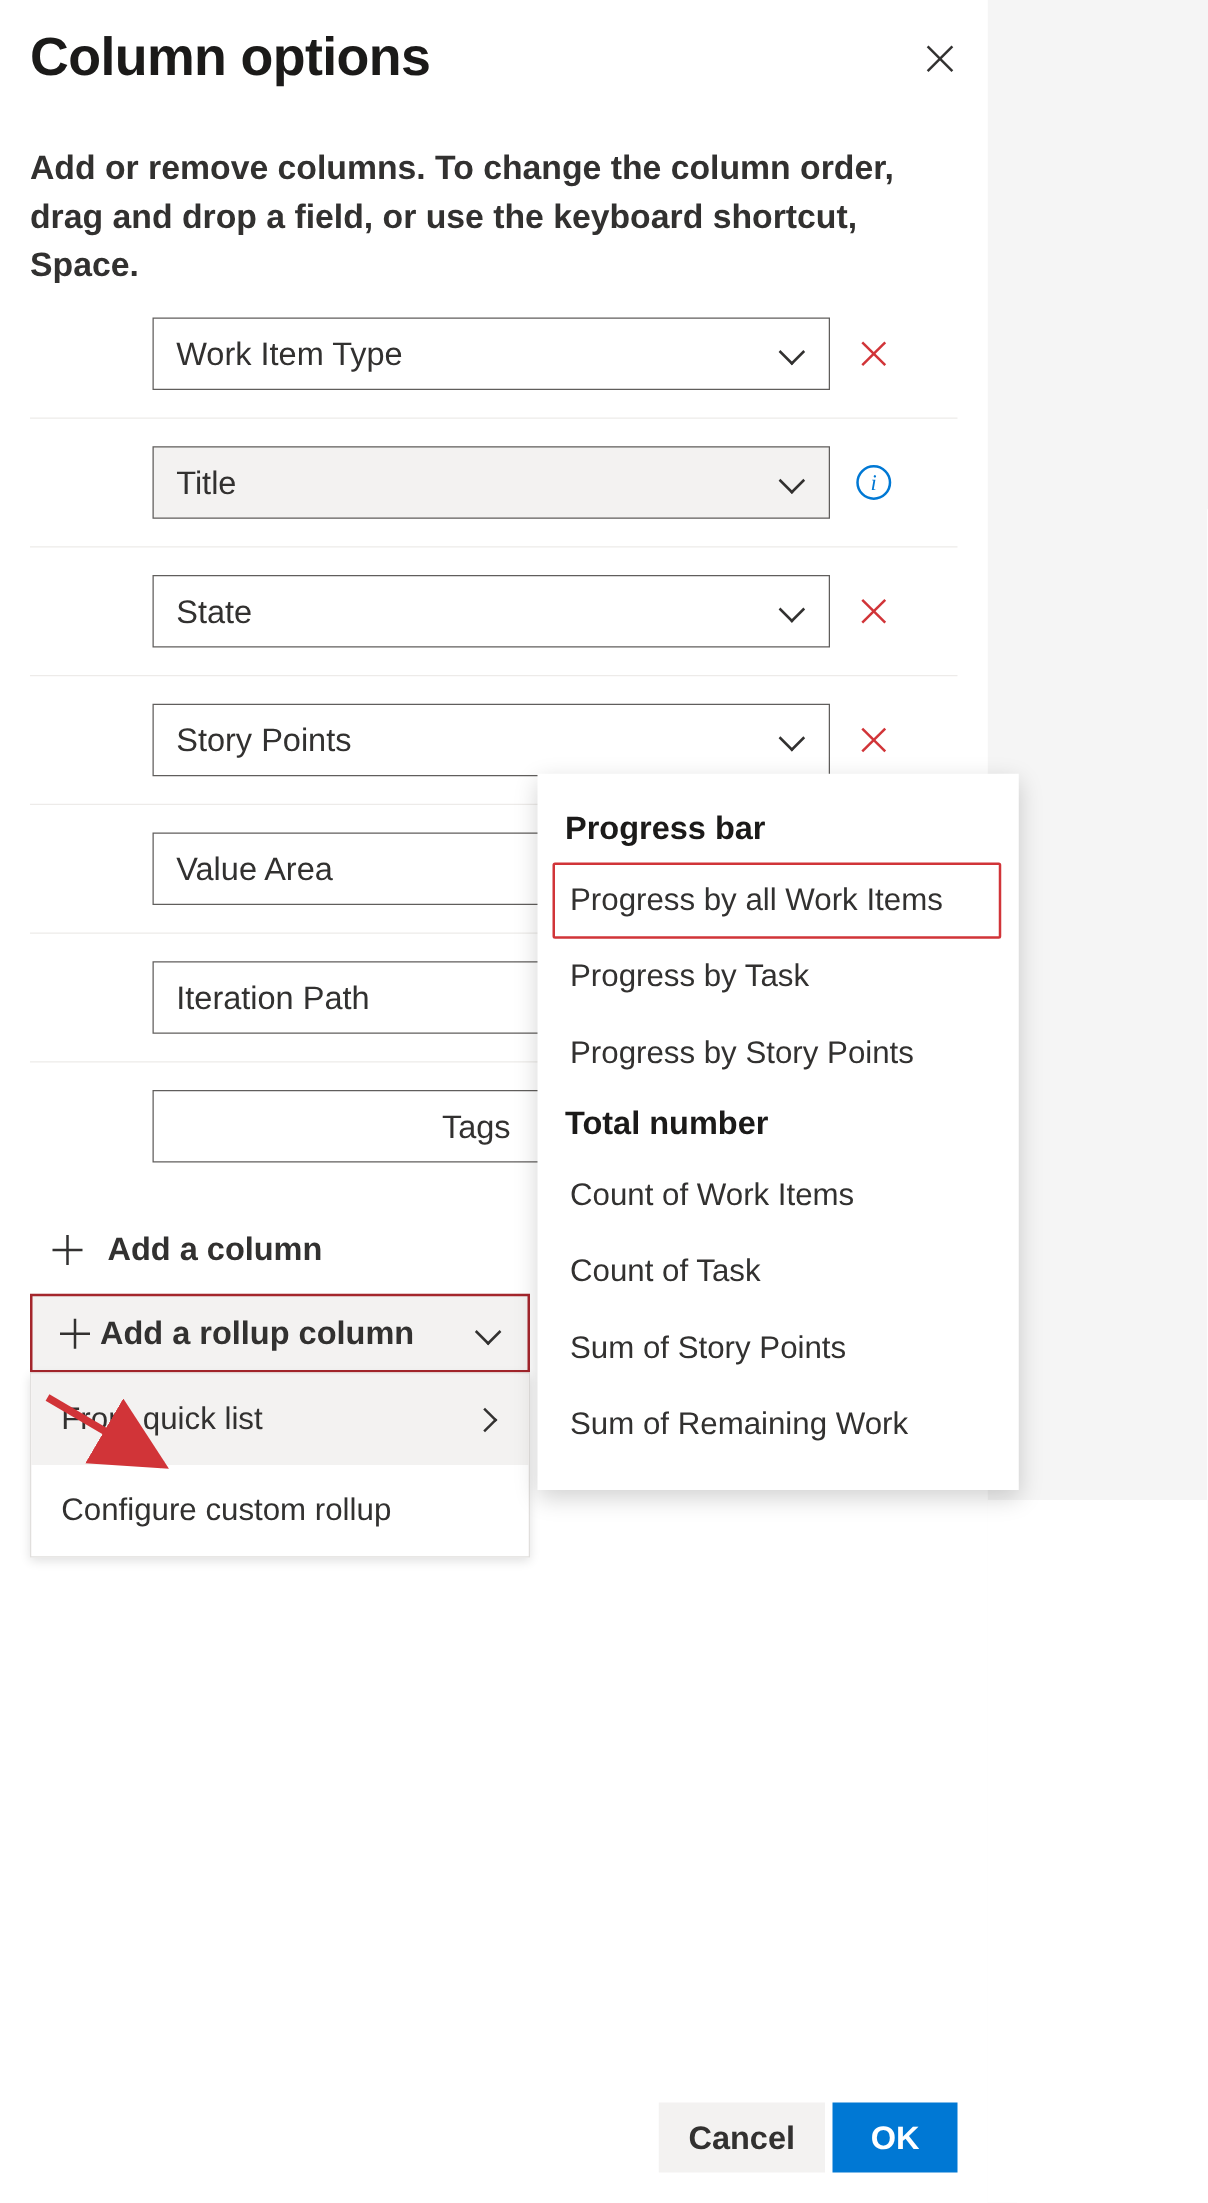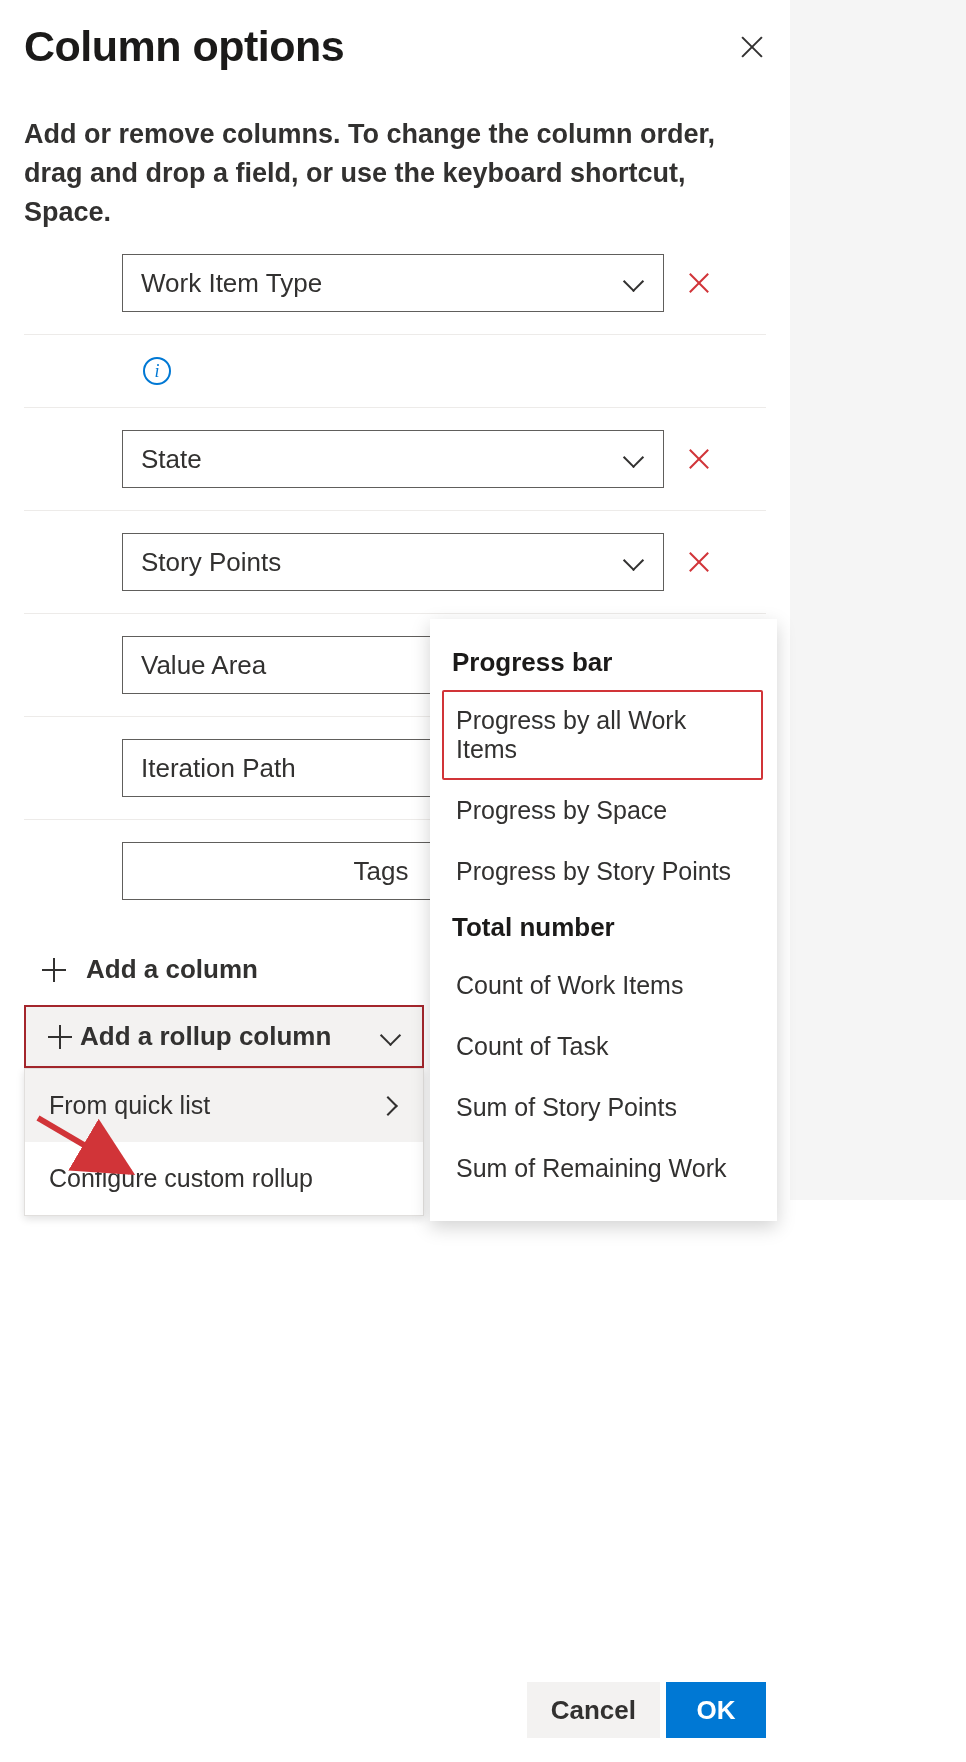--- a/index.html
+++ b/index.html
@@ -217,21 +217,21 @@
       left: 30px; top: 1110px;
       width: 120px; height: 80px;
       z-index: 6;
       pointer-events: none;
     }
 
     .flyout {
       position: absolute;
       left: 430px;
       top: 619px;
-      width: 347px;
+      width: 385px;
       background: #fff;
       box-shadow: 0 6px 18px rgba(0,0,0,0.18);
       padding: 18px 14px 22px 12px;
       z-index: 5;
     }
     .flyout-header {
       font-size: 26px;
       font-weight: 700;
       padding: 10px 10px 12px 10px;
       color: #1b1a19;
@@ -293,20 +293,24 @@
         <span class="dd-text">Work Item Type</span>
         <span class="chevron-down"></span>
       </div>
       <div class="row-trailing">
           <div class="remove-x"></div>
         </div>
     </div>
 
     <div class="col-row">
       <div class="spacer-left"></div>
+      <div class="dropdown disabled">
+        <span class="dd-text">Title</span>
+        <span class="chevron-down"></span>
+      </div>
       <div class="row-trailing">
           <div class="info-icon">i</div>
         </div>
     </div>
 
     <div class="col-row">
       <div class="spacer-left"></div>
       <div class="dropdown">
         <span class="dd-text">State</span>
         <span class="chevron-down"></span>
@@ -395,20 +399,20 @@
     <marker id="ah" markerWidth="12" markerHeight="12" refX="9" refY="5" orient="auto">
       <path d="M0,0 L10,5 L0,10 Z" fill="#d13438"></path>
     </marker>
   </defs>
   <line x1="8" y1="8" x2="100" y2="62" stroke="#d13438" stroke-width="6" marker-end="url(#ah)"></line>
 </svg>
 
 <div class="flyout">
   <div class="flyout-header">Progress bar</div>
   <div class="flyout-item highlight">Progress by all Work Items</div>
-  <div class="flyout-item">Progress by Space</div>
+  <div class="flyout-item">Progress by Task</div>
   <div class="flyout-item">Progress by Story Points</div>
   <div class="flyout-header">Total number</div>
   <div class="flyout-item">Count of Work Items</div>
   <div class="flyout-item">Count of Task</div>
   <div class="flyout-item">Sum of Story Points</div>
   <div class="flyout-item">Sum of Remaining Work</div>
 </div>
 
 </body></html>

